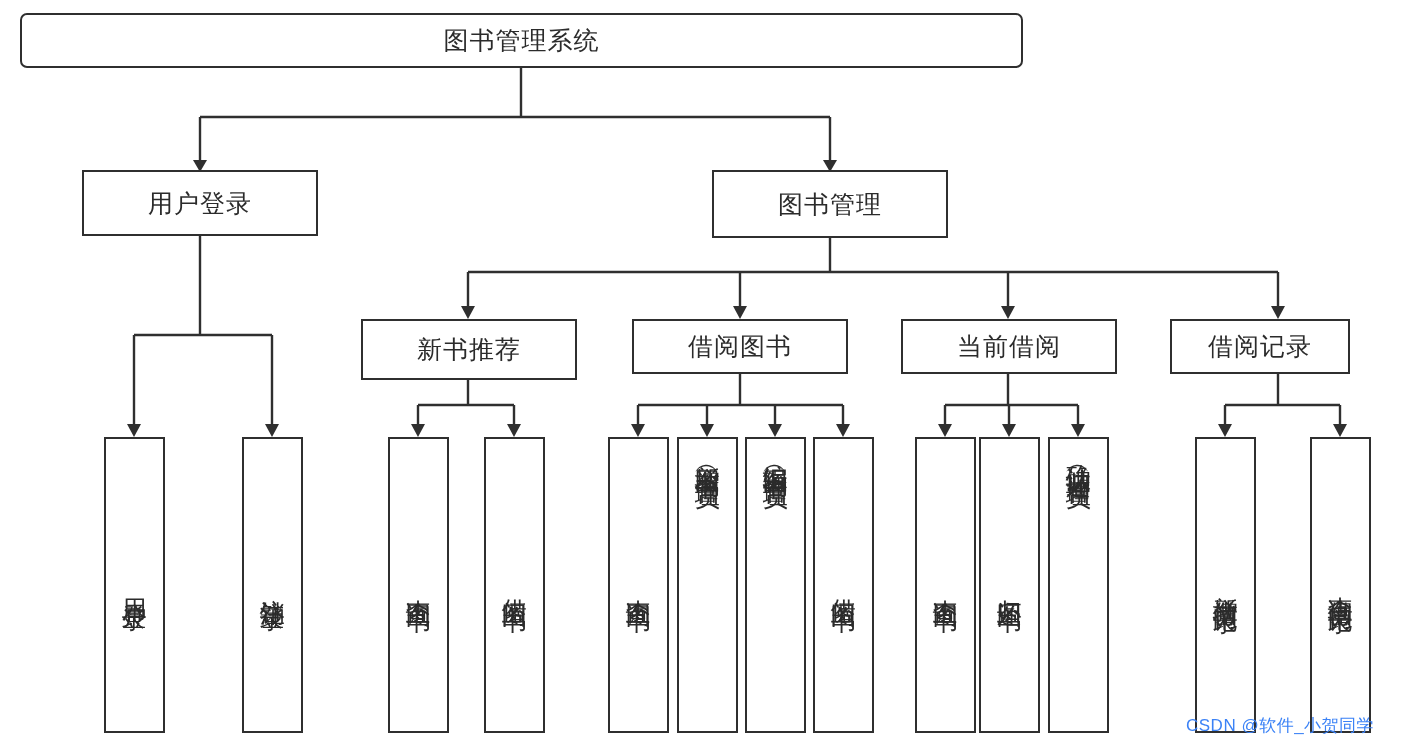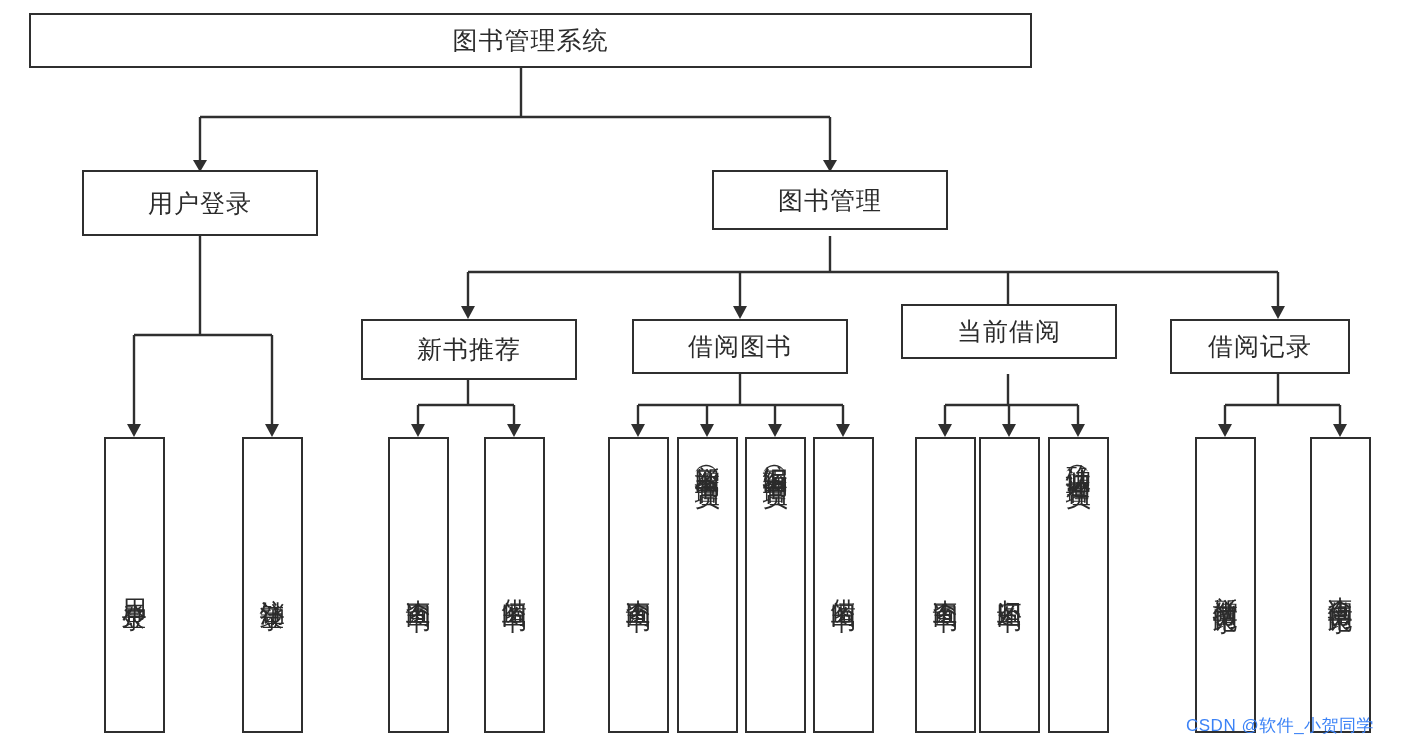--- a/index.html
+++ b/index.html
@@ -122,28 +122,28 @@
     <path d="M1078,405 L1078,424"></path>
     <polygon points="1071,424 1085,424 1078,437" fill="#2f2f2f" stroke="none"></polygon>
 
     <path d="M1278,374 L1278,405 M1225,405 L1340,405"></path>
     <path d="M1225,405 L1225,424"></path>
     <polygon points="1218,424 1232,424 1225,437" fill="#2f2f2f" stroke="none"></polygon>
     <path d="M1340,405 L1340,424"></path>
     <polygon points="1333,424 1347,424 1340,437" fill="#2f2f2f" stroke="none"></polygon>
   </svg>
 
-  <div class="node h" style="left:29px; top:13px; width:1003px; height:55px;">图书管理系统</div>
+  <div class="node h" style="left:20px; top:13px; width:1003px; height:55px;border-radius:7px;">图书管理系统</div>
 
   <div class="node h" style="left:82px; top:170px; width:236px; height:66px;">用户登录</div>
-  <div class="node h" style="left:712px; top:170px; width:236px; height:60px;">图书管理</div>
+  <div class="node h" style="left:712px; top:170px; width:236px; height:68px;">图书管理</div>
 
   <div class="node h" style="left:361px; top:319px; width:216px; height:61px;">新书推荐</div>
   <div class="node h" style="left:632px; top:319px; width:216px; height:55px;">借阅图书</div>
-  <div class="node h" style="left:901px; top:304px; width:216px; height:55px;">当前借阅</div>
+  <div class="node h" style="left:901px; top:319px; width:216px; height:55px;">当前借阅</div>
   <div class="node h" style="left:1170px; top:319px; width:180px; height:55px;">借阅记录</div>
 
   <div class="node v" style="left:104px; top:437px; width:61px; height:296px;">
     <span class="vlabel">用户登录</span>
   </div>
   <div class="node v" style="left:242px; top:437px; width:61px; height:296px;">
     <span class="vlabel">注销登录</span>
   </div>
 
   <div class="node v" style="left:388px; top:437px; width:61px; height:296px;">

